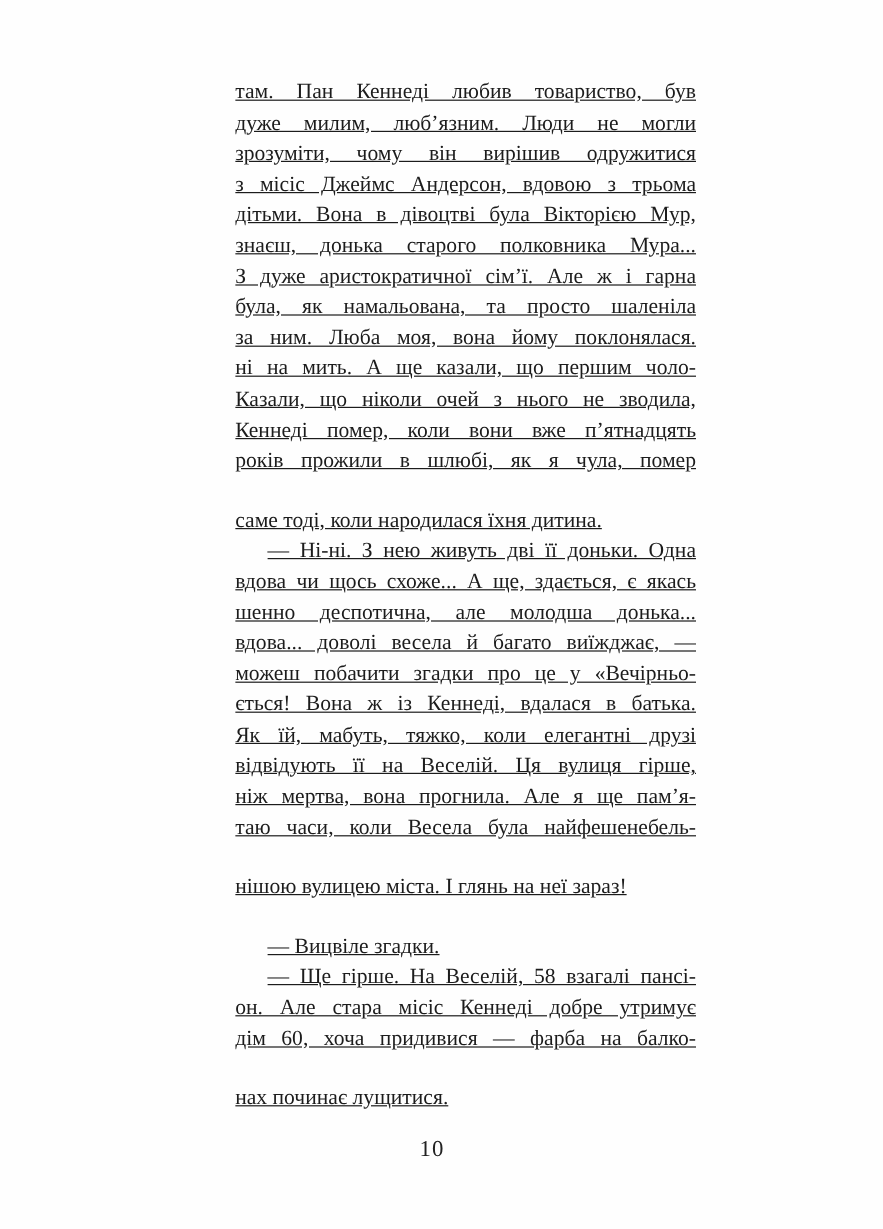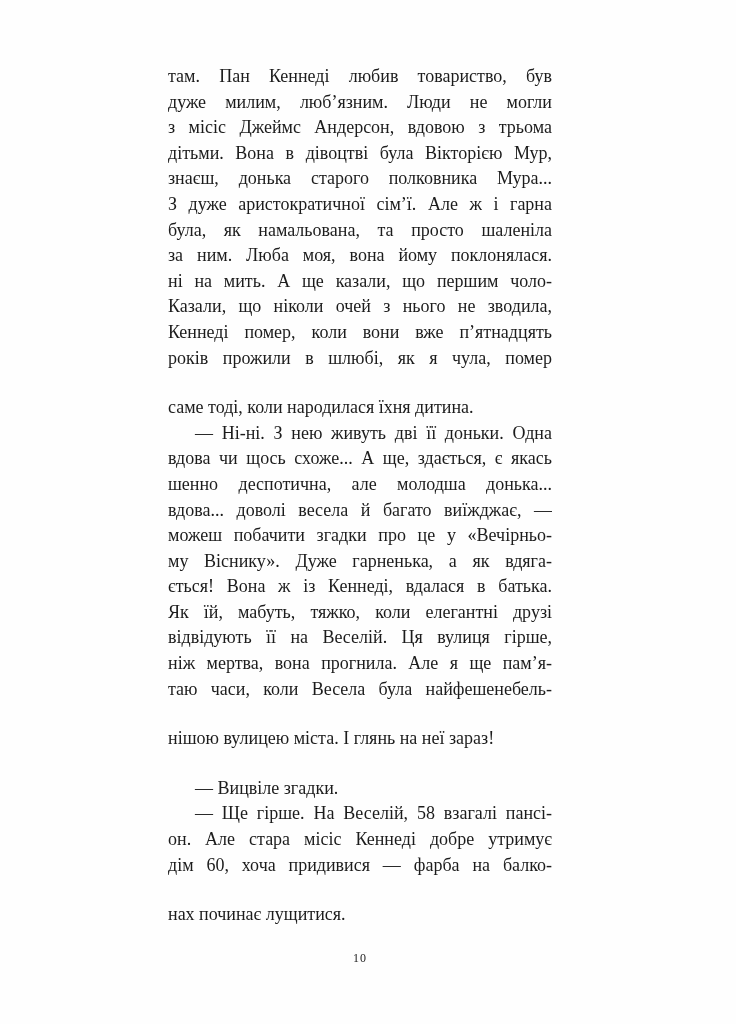--- a/index.html
+++ b/index.html
@@ -11,23 +11,24 @@
     position: relative;
     width: 736px;
     height: 1024px;
     background: #fefefe;
     font-family: "Liberation Serif", "DejaVu Serif", serif;
     color: #1c1c1c;
     overflow: hidden;
   }
   .text-block {
     position: absolute;
-    left: 168px;
+    left: 196px;
     top: 64px;
     width: 384px;
+    text-decoration: underline;
   }
   .line {
     font-size: 18px;
     line-height: 25.6px;
     height: 25.6px;
     overflow: hidden;
     text-align: justify;
     text-align-last: justify;
     font-feature-settings: "onum";
   }
@@ -37,51 +38,51 @@
   }
   .line.indent {
     text-indent: 27px;
   }
   .folio {
     position: absolute;
     top: 948px;
     left: 0;
     width: 720px;
     text-align: center;
-    font-size: 12px;
+    font-size: 19px;
     line-height: 20px;
     letter-spacing: 1px;
     color: #222222;
     font-feature-settings: "onum";
   }
 </style>
 </head>
 <body>
 
 <div class="page">
   <div class="text-block" id="text-block">
       <div class="line">там. Пан Кеннеді любив товариство, був</div>
       <div class="line">дуже милим, люб’язним. Люди не могли</div>
+      <div class="line">зрозуміти, чому він вирішив одружитися</div>
       <div class="line">з місіс Джеймс Андерсон, вдовою з трьома</div>
       <div class="line">дітьми. Вона в дівоцтві була Вікторією Мур,</div>
       <div class="line">знаєш, донька старого полковника Мура...</div>
       <div class="line">З дуже аристократичної сім’ї. Але ж і гарна</div>
       <div class="line">була, як намальована, та просто шаленіла</div>
       <div class="line">за ним. Люба моя, вона йому поклонялася.</div>
       <div class="line">ні на мить. А ще казали, що першим чоло-</div>
       <div class="line">Казали, що ніколи очей з нього не зводила,</div>
       <div class="line">Кеннеді помер, коли вони вже п’ятнадцять</div>
       <div class="line">років прожили в шлюбі, як я чула, помер</div>
       <div class="line last">саме тоді, коли народилася їхня дитина.</div>
       <div class="line indent">— Ні-ні. З нею живуть дві її доньки. Одна</div>
       <div class="line">вдова чи щось схоже... А ще, здається, є якась</div>
       <div class="line">шенно деспотична, але молодша донька...</div>
       <div class="line">вдова... доволі весела й багато виїжджає, —</div>
       <div class="line">можеш побачити згадки про це у «Вечірньо-</div>
-      <div class="line">му Віснику». Дуже гарненька, а як вдяга-</div>
       <div class="line">ється! Вона ж із Кеннеді, вдалася в батька.</div>
       <div class="line">Як їй, мабуть, тяжко, коли елегантні друзі</div>
       <div class="line">відвідують її на Веселій. Ця вулиця гірше,</div>
       <div class="line">ніж мертва, вона прогнила. Але я ще пам’я-</div>
       <div class="line">таю часи, коли Весела була найфешенебель-</div>
       <div class="line last">нішою вулицею міста. І глянь на неї зараз!</div>
       <div class="line indent last">— Вицвіле згадки.</div>
       <div class="line indent">— Ще гірше. На Веселій, 58 взагалі пансі-</div>
       <div class="line">он. Але стара місіс Кеннеді добре утримує</div>
       <div class="line">дім 60, хоча придивися — фарба на балко-</div>

